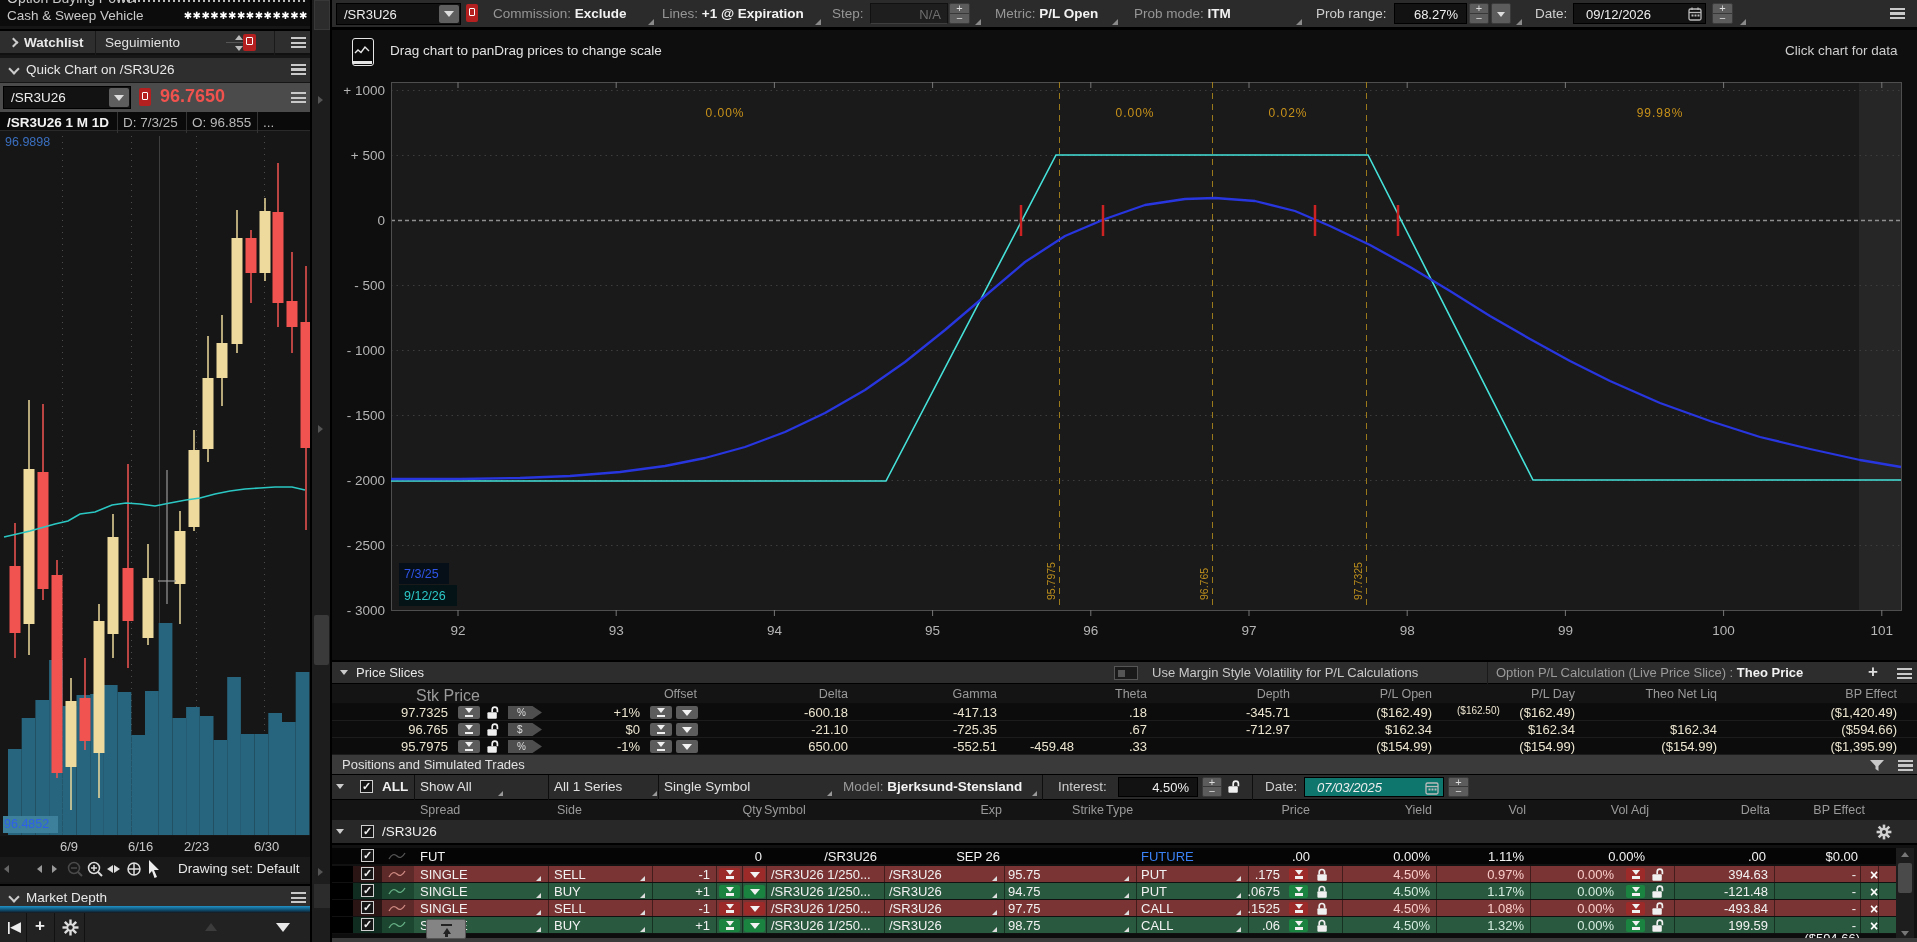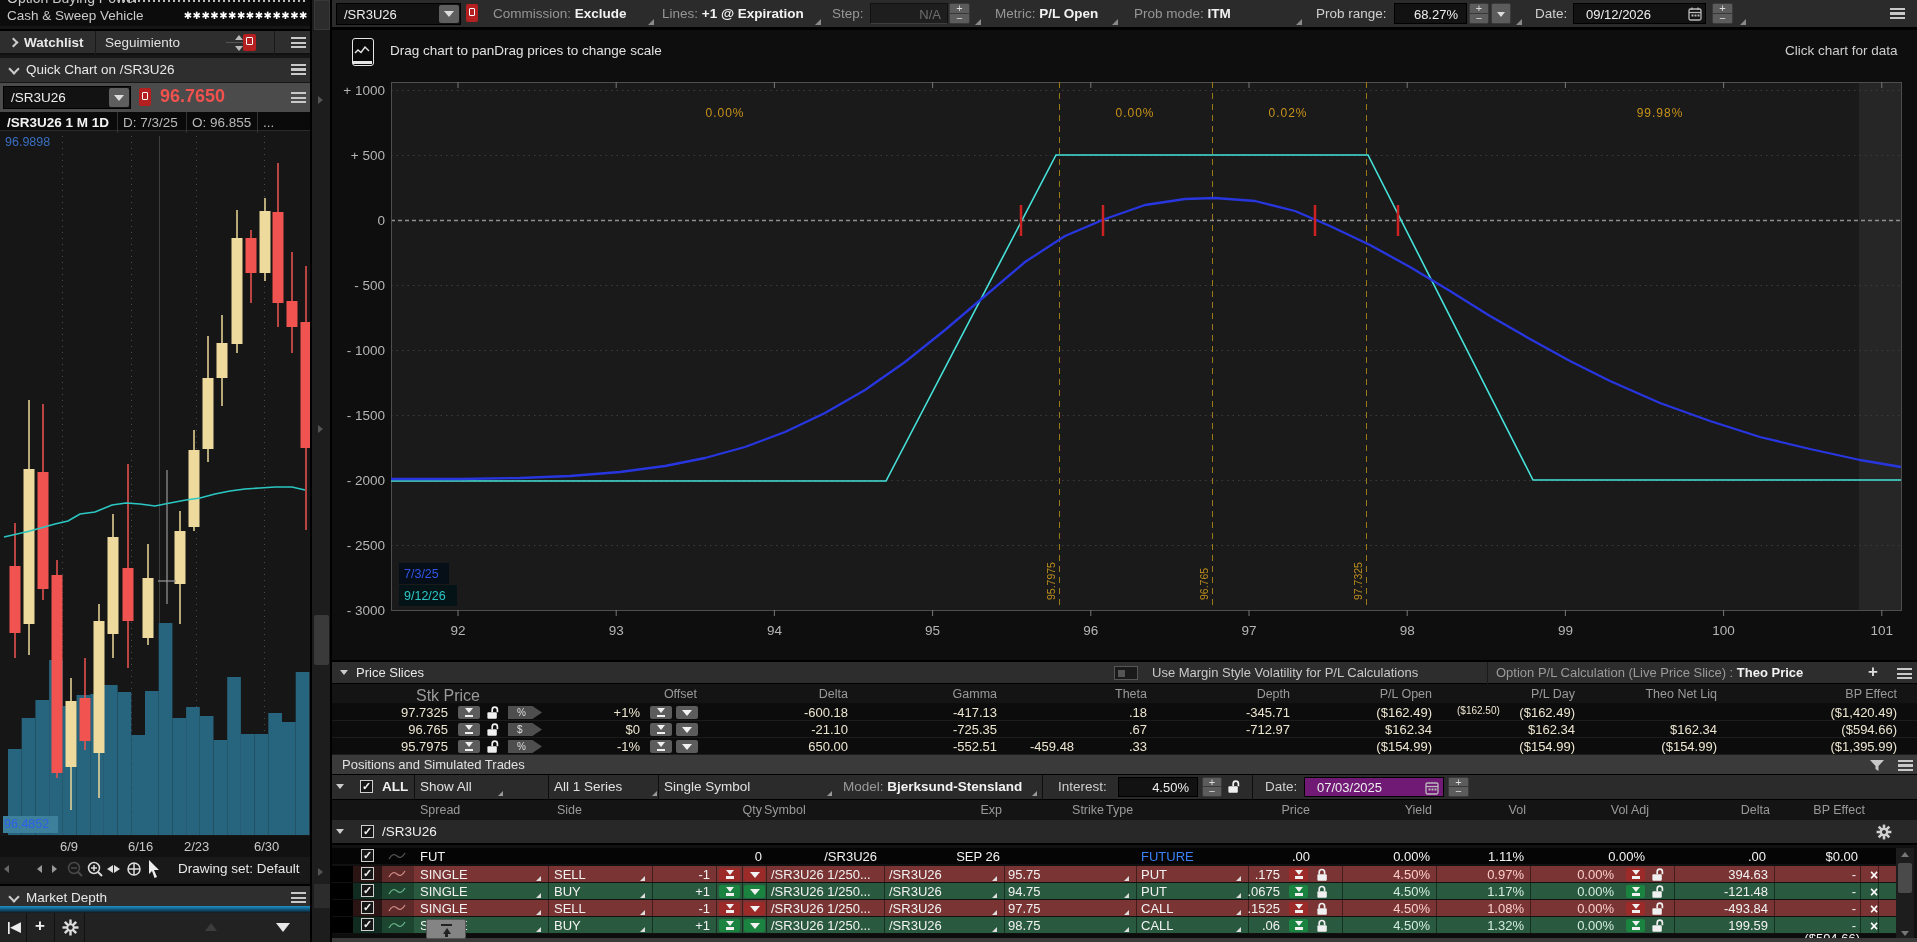--- a/index.html
+++ b/index.html
@@ -507,21 +507,21 @@
         <div class="a" style="left:870px;top:22px;width:20px;height:20px;background:#5c5c5c;border-radius:2px;border:1px solid #3a3a3a;">
           <div class="a" style="left:0;top:0;width:100%;height:50%;border-bottom:1px solid #383838;color:#ddd;font-size:11px;line-height:8px;text-align:center;">+</div>
           <div class="a" style="left:0;bottom:0;width:100%;height:50%;color:#ddd;font-size:11px;line-height:8px;text-align:center;">−</div>
         </div>
         <svg class="a" style="left:896px;top:25px;" width="13" height="14" viewBox="0 0 13 14">
           <path d="M5.2,6.2 V3.8 A2.6,2.6 0 0 1 10.4,3.8 V6.2" stroke="#f0f0f0" stroke-width="1.7" fill="none"></path>
           <rect x="0.4" y="6.2" width="9.4" height="6.6" rx="1" fill="#f0f0f0"></rect>
         </svg>
         <div class="a" style="left:920px;top:20px;width:1px;height:25px;background:#0e0e0e;width:1px;"></div>
         <div class="a" style="left:933px;top:24px;white-space:nowrap;font-size:13.5px;color:#cfcfcf;">Date:</div>
-        <div class="a" style="left:972px;top:22px;width:140px;height:20px;background:#701a75;border:1px solid #000;">
+        <div class="a" style="left:972px;top:22px;width:140px;height:20px;background:#0f766e;border:1px solid #000;font-style:italic;">
           <div class="a" style="left:12px;top:2px;white-space:nowrap;font-size:13px;color:#eee;">07/03/2025</div>
           <svg class="a" style="right:4px;top:3px;" width="14" height="14">
             <rect x="1" y="2" width="12" height="11" rx="1.5" fill="none" stroke="#bbb" stroke-width="1.3"></rect>
             <line x1="1" y1="5.5" x2="13" y2="5.5" stroke="#bbb" stroke-width="1.3"></line>
             <rect x="3.5" y="7.5" width="2" height="2" fill="#bbb"></rect>
             <rect x="6.5" y="7.5" width="2" height="2" fill="#bbb"></rect>
             <rect x="9.5" y="7.5" width="2" height="2" fill="#bbb"></rect>
           </svg>
         </div>
         <div class="a" style="left:1116px;top:22px;width:21px;height:20px;background:#5c5c5c;border-radius:2px;border:1px solid #3a3a3a;">

